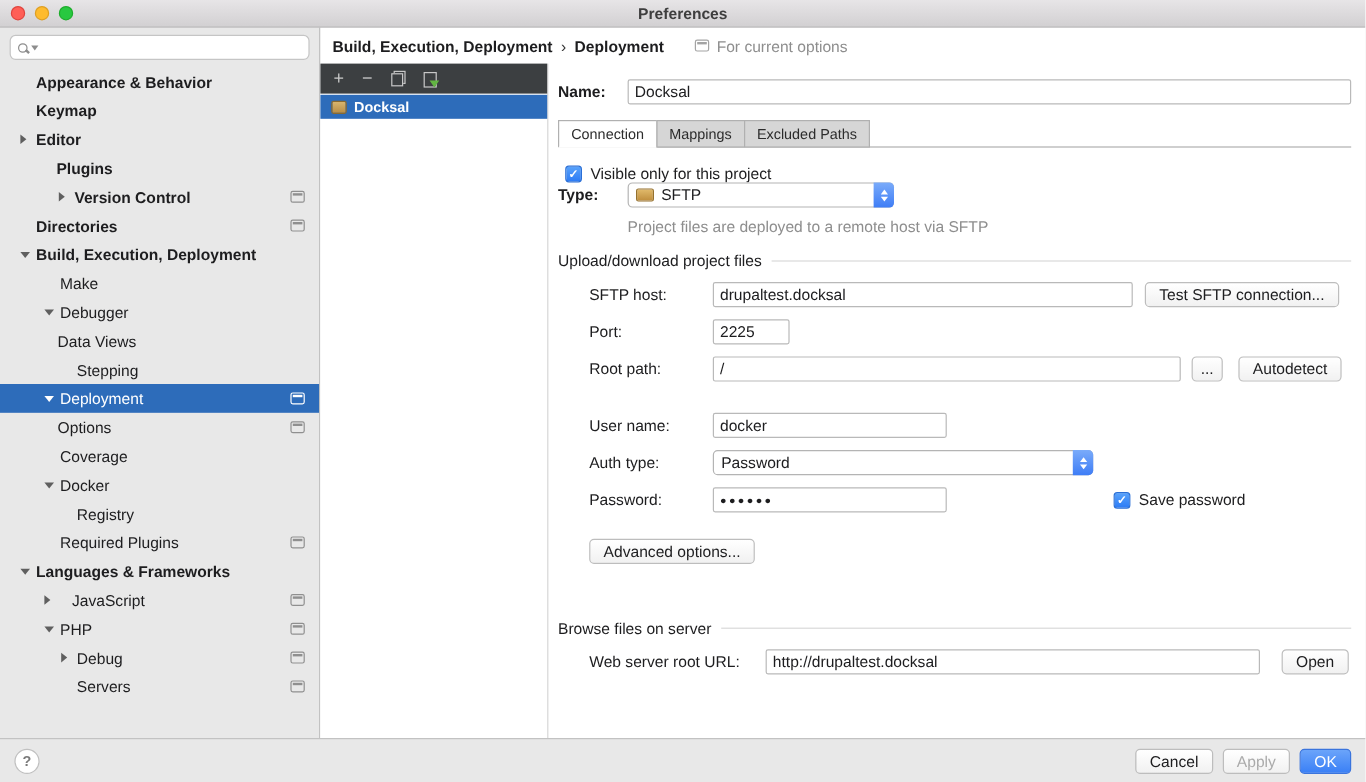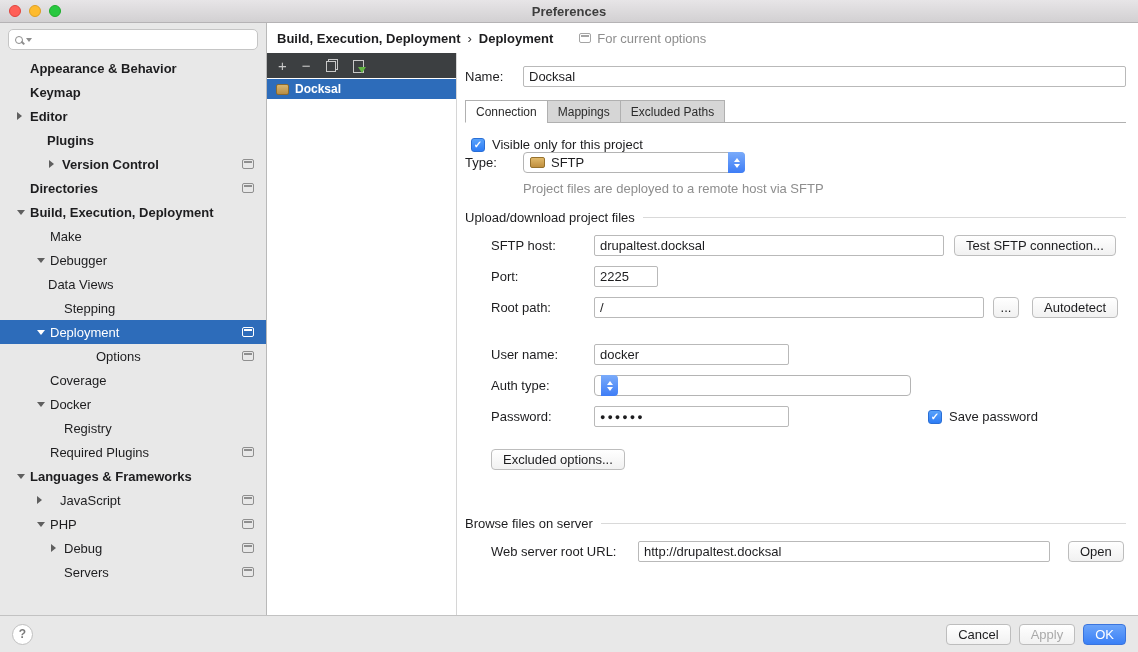--- a/index.html
+++ b/index.html
@@ -64,21 +64,21 @@
   .server-list { flex:1; padding-top:1px; }
   .server-row { height:20px; display:flex; align-items:center; gap:6px; padding:0 9px; cursor:default; }
   .server-row.selected { background:var(--selection-blue,#2d6cba); color:#fff; }
   .server-icon { width:13px; height:11px; border-radius:2px; background:linear-gradient(#d8b56e,#b98e45); border:1px solid #8a6a2f; flex:0 0 auto; }
   .server-name { font-weight:700; font-size:12px; }
 
   
   .form-pane { flex:1; padding:0 12px 0 8px; overflow:hidden; }
   .frow { display:flex; align-items:center; }
   .flabel { flex:0 0 auto; }
-  .w58 { width:58px; }
+  .w58 { width:58px;font-weight:bold; }
   .w103 { width:103px; }
   .w147 { width:147px; }
   .tf { height:21px; border:1px solid #b9b9b9; border-radius:2px; background:#fff; padding:0 5px; font:inherit; color:#1d1d1f; outline:none; }
   .name-row { margin-top:13px; }
   .name-field { flex:1; }
   .tabs { display:flex; align-items:flex-end; border-bottom:1px solid #b0b0b0; margin-top:12px; }
   .tab { position:relative; bottom:-1px; padding:4px 10px 3px; border:1px solid #b0b0b0; margin-right:-1px; background:#d6d6d6; font-size:12px; color:#2c2c2c; cursor:default; }
   .tab.active { background:#fff; border-bottom-color:#fff; }
   .check-row { margin-top:14px; padding-left:6px; gap:7px; }
   .checkbox { width:14px; height:14px; border-radius:3px; background:linear-gradient(#58a2fb,#2d7cf5); border:1px solid #2a6fd6; color:#fff; display:flex; align-items:center; justify-content:center; font-size:10px; font-weight:700; flex:0 0 auto; }
@@ -181,21 +181,21 @@
             <span class="tree-label">Data Views</span>
           </div>
           <div class="tree-row" style="padding-left: 64px;">
             <span class="tree-label">Stepping</span>
           </div>
           <div class="tree-row selected" style="padding-left: 50px;">
             <span class="arrow down" style="left: 37px;"></span>
             <span class="tree-label">Deployment</span>
             <span class="proj-icon"></span>
           </div>
-          <div class="tree-row" style="padding-left: 96px;">
+          <div class="tree-row" style="padding-left: 48px;">
             <span class="tree-label">Options</span>
             <span class="proj-icon"></span>
           </div>
           <div class="tree-row" style="padding-left: 50px;">
             <span class="tree-label">Coverage</span>
           </div>
           <div class="tree-row" style="padding-left: 50px;">
             <span class="arrow down" style="left: 37px;"></span>
             <span class="tree-label">Docker</span>
           </div>
@@ -319,40 +319,41 @@
           </div>
 
           <div class="frow inner mt26">
             <label class="flabel w103">User name:</label>
             <input class="tf f195" value="docker" style="">
           </div>
 
           <div class="frow inner">
             <label class="flabel w103">Auth type:</label>
             <div class="select auth-select">
+              <span class="select-value">Password</span>
               <span class="stepper">
                 <i class="tri-up"></i>
                   <i class="tri-down"></i>
               </span>
             </div>
           </div>
 
           <div class="frow inner">
             <label class="flabel w103">Password:</label>
             <input class="tf f195 pw" value="●●●●●●" style="">
             <span class="save-check">
               <span class="checkbox">
                 <span>✓</span>
               </span>
               <span>Save password</span>
             </span>
           </div>
 
           <div class="frow adv-row">
-            <button class="btn">Excluded options...</button>
+            <button class="btn">Advanced options...</button>
           </div>
 
           <div class="section browse-section">
             <span>Browse files on server</span>
             <span class="section-line"></span>
           </div>
 
           <div class="frow inner webroot-row">
             <label class="flabel w147">Web server root URL:</label>
             <input class="tf f412" value="http://drupaltest.docksal" style="">

